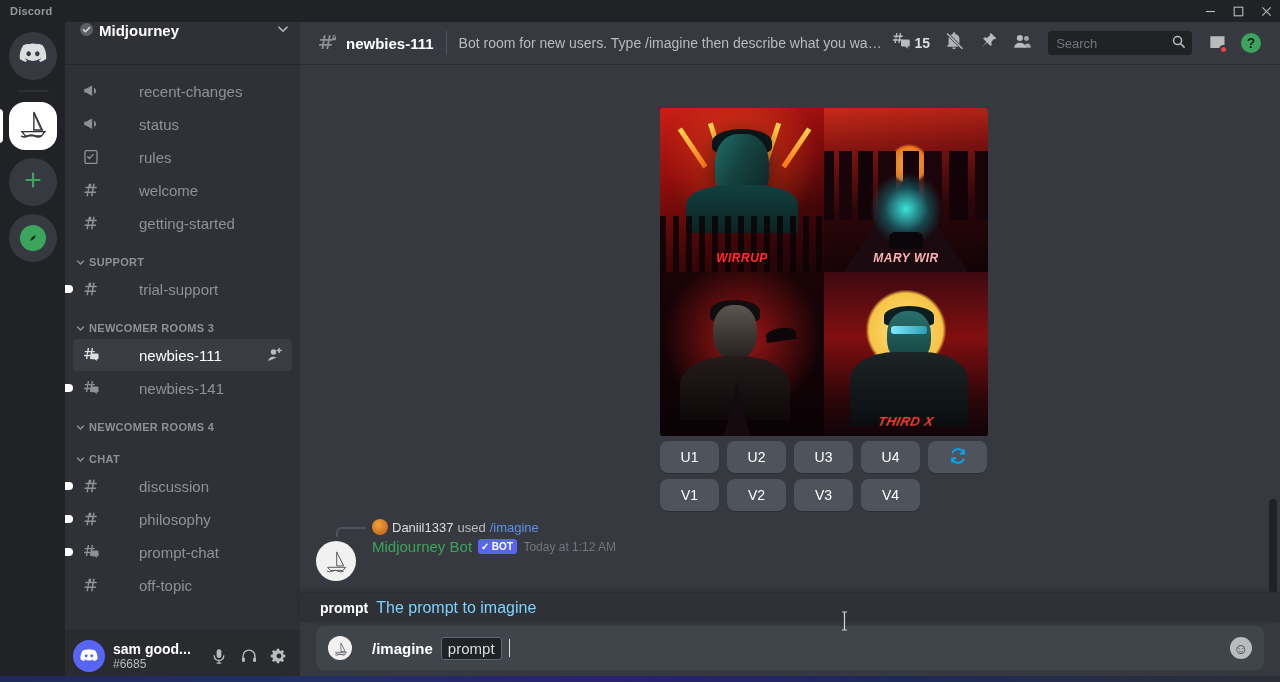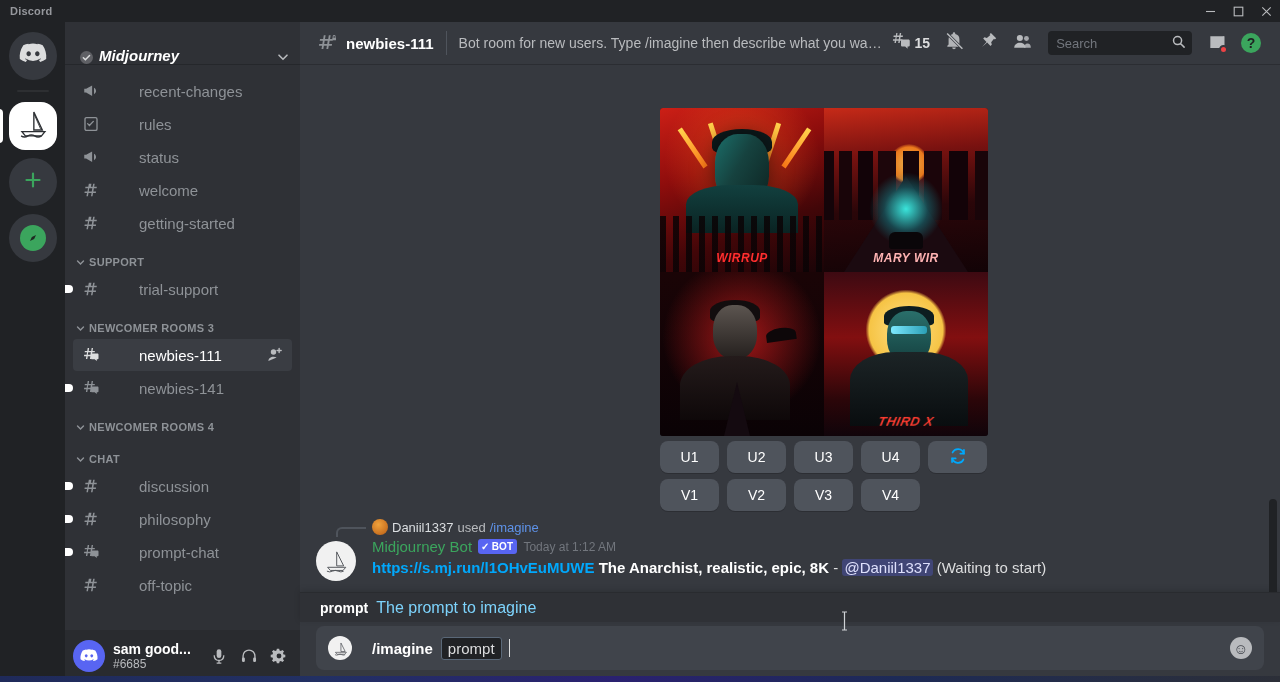--- a/index.html
+++ b/index.html
@@ -55,24 +55,23 @@
     width: 8px; height: 34px; background: #fff; border-radius: 0 4px 4px 0;
   }
 
   
   #sidebar {
     position: absolute; top: 22px; left: 65px; width: 235px; height: 660px;
     background: #2f3136; display: flex; flex-direction: column;
   }
   #guild-header {
     height: 42px; flex: 0 0 42px;
-    display: flex; align-items: flex-end; padding: 0 10px 0 14px;
+    display: flex; align-items: flex-start; padding: 0 10px 0 14px;
     box-shadow: 0 1px 0 rgba(0,0,0,.2);
     color: #fff;
-    font-style: italic;
   }
   #guild-header .verified {
     width: 14px; height: 14px; margin-right: 6px; color: #b9bbbe;
     display: flex; align-items: center; justify-content: center;
   }
   #guild-header .gname { font-size: 15px; font-weight: bold; flex: 1; }
   #guild-header .chev { color: #b9bbbe; display:flex; }
 
   #channel-scroll {
     flex: 1; overflow: hidden; padding-top: 10px;
@@ -476,33 +475,33 @@
           <span class="cicon">
             <svg viewBox="0 0 24 24" width="18" height="18" fill="currentColor">
               <path d="M3 9v5h2.5l8 4.5V4.5L5.5 9zm13-1.3v8.6c1.6-.9 2.7-2.5 2.7-4.3s-1.1-3.4-2.7-4.3z"></path>
             </svg>
           </span>
           <span class="cname">recent-changes</span>
         </div>
         <div class="chan-row">
           <span class="cicon">
             <svg viewBox="0 0 24 24" width="18" height="18" fill="currentColor">
+              <path d="M3 9v5h2.5l8 4.5V4.5L5.5 9zm13-1.3v8.6c1.6-.9 2.7-2.5 2.7-4.3s-1.1-3.4-2.7-4.3z"></path>
+            </svg>
+          </span>
+          <span class="cname">status</span>
+        </div>
+        <div class="chan-row">
+          <span class="cicon">
+            <svg viewBox="0 0 24 24" width="18" height="18" fill="currentColor">
               <rect x="4" y="3.5" width="16" height="17" rx="2" fill="none" stroke="currentColor" stroke-width="1.8"></rect>
               <path d="M7.5 11.5l2.4 2.4 5.2-5.4" fill="none" stroke="currentColor" stroke-width="1.8" stroke-linecap="round"></path>
             </svg>
           </span>
           <span class="cname">rules</span>
-        </div>
-        <div class="chan-row">
-          <span class="cicon">
-            <svg viewBox="0 0 24 24" width="18" height="18" fill="currentColor">
-              <path d="M3 9v5h2.5l8 4.5V4.5L5.5 9zm13-1.3v8.6c1.6-.9 2.7-2.5 2.7-4.3s-1.1-3.4-2.7-4.3z"></path>
-            </svg>
-          </span>
-          <span class="cname">status</span>
         </div>
         <div class="chan-row">
           <span class="cicon">
             <svg viewBox="0 0 24 24" width="18" height="18" fill="currentColor">
               <path d="M9.1 3.5l-.75 4.3H4.6l-.3 2h3.7l-.72 4.1H3.6l-.3 2h3.38l-.75 4.3h2l.75-4.3h4.07l-.75 4.3h2l.75-4.3h3.7l.3-2h-3.65l.72-4.1h3.68l.3-2h-3.63l.75-4.3h-2l-.75 4.3H11.85l.75-4.3zM9.65 9.8h4.07l-.72 4.1H8.93z"></path>
             </svg>
           </span>
           <span class="cname">welcome</span>
         </div>
         <div class="chan-row">
@@ -811,27 +810,20 @@
 
       <div class="bot-head">
         <span class="bot-name">Midjourney Bot</span>
         <span class="bot-tag">
           <span>✓</span>
           <span>BOT</span>
         </span>
         <span class="bot-time">Today at 1:12 AM</span>
       </div>
 
-      <div class="bot-body">
-        <span class="link">https://s.mj.run/l1OHvEuMUWE</span>
-        <span class="ptext">The Anarchist, realistic, epic, 8K</span>
-        <span>-</span>
-        <span class="mention">@Daniil1337</span>
-        <span class="wait">(Waiting to start)</span>
-      </div>
     </div>
 
     <div id="msg-scrollbar"></div>
   </div>
 
   <div id="option-hint">
     <span class="okey">prompt</span>
     <span class="odesc">The prompt to imagine</span>
   </div>
 

